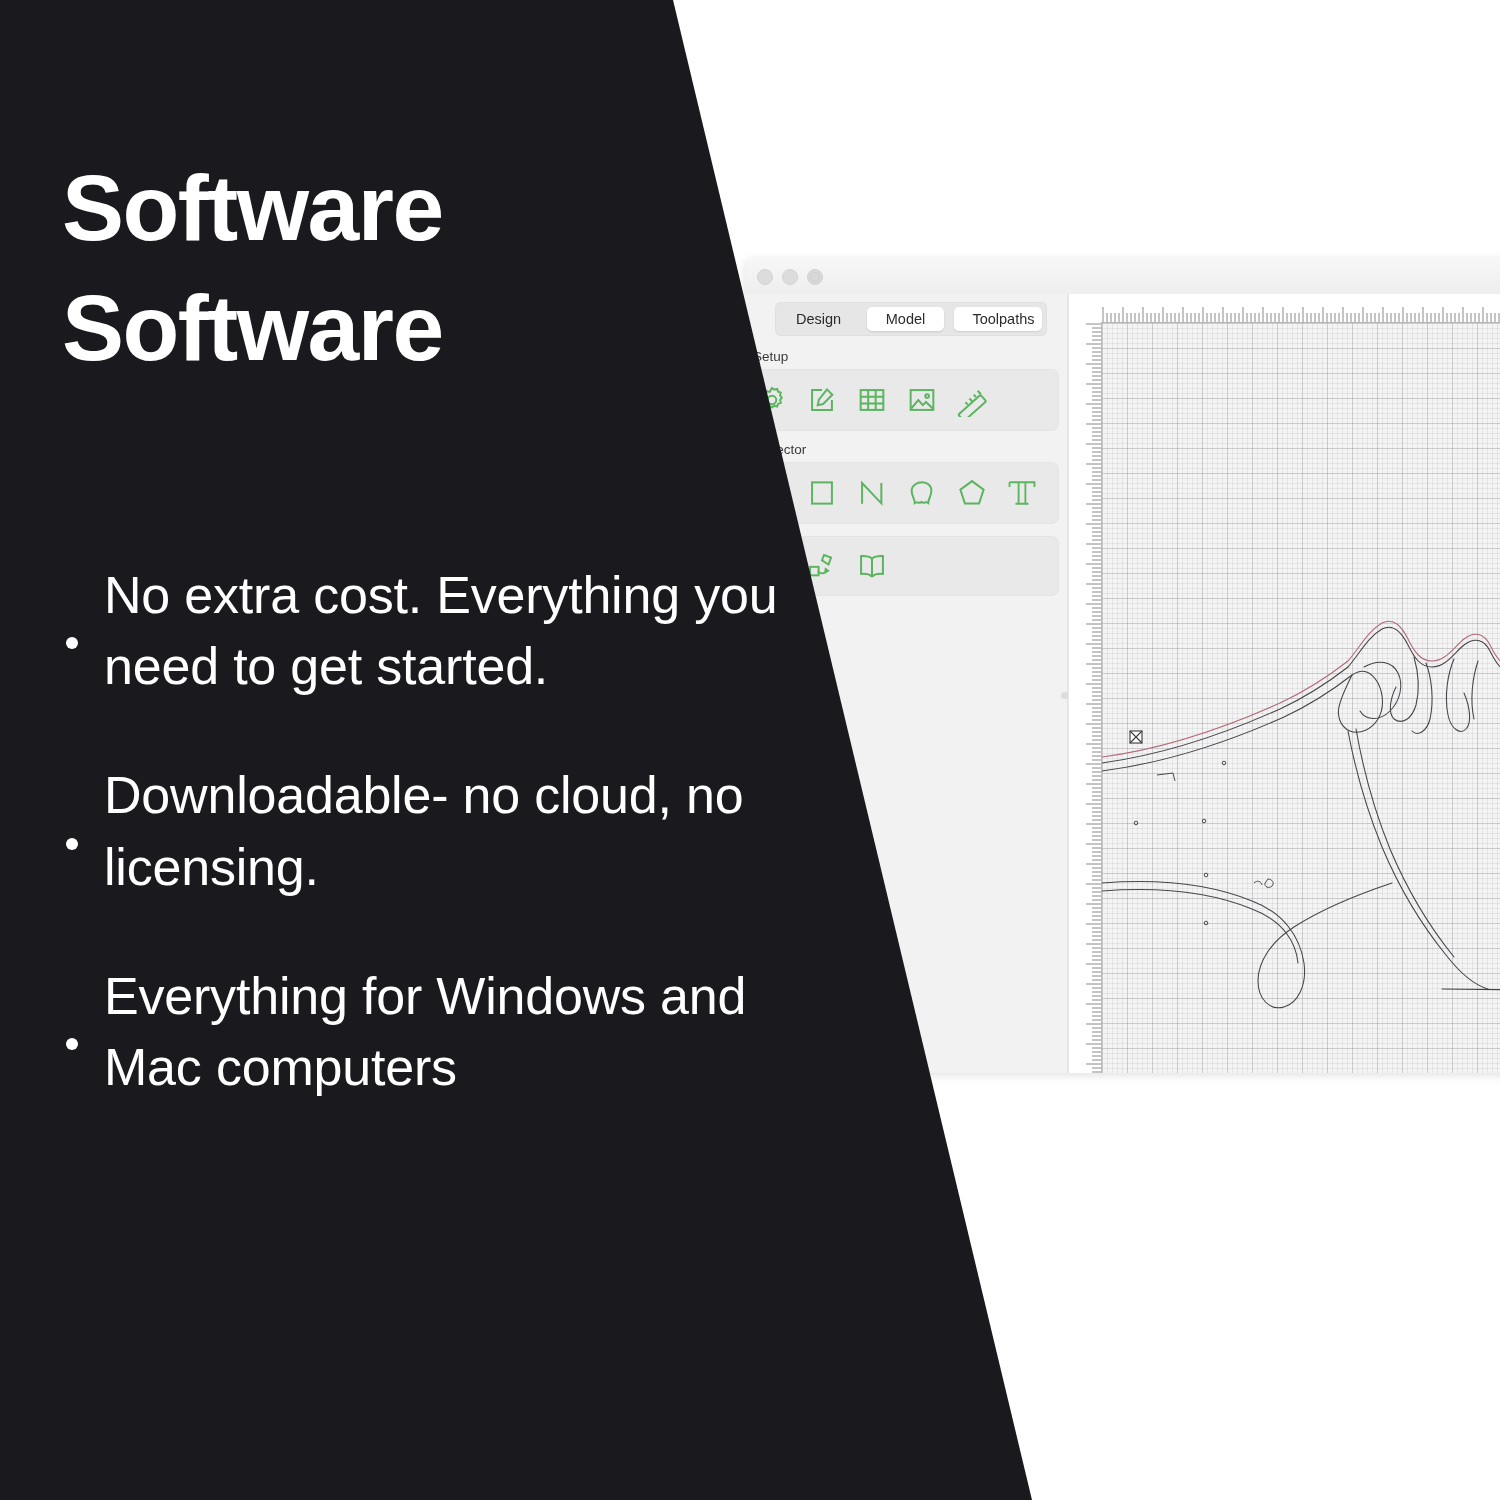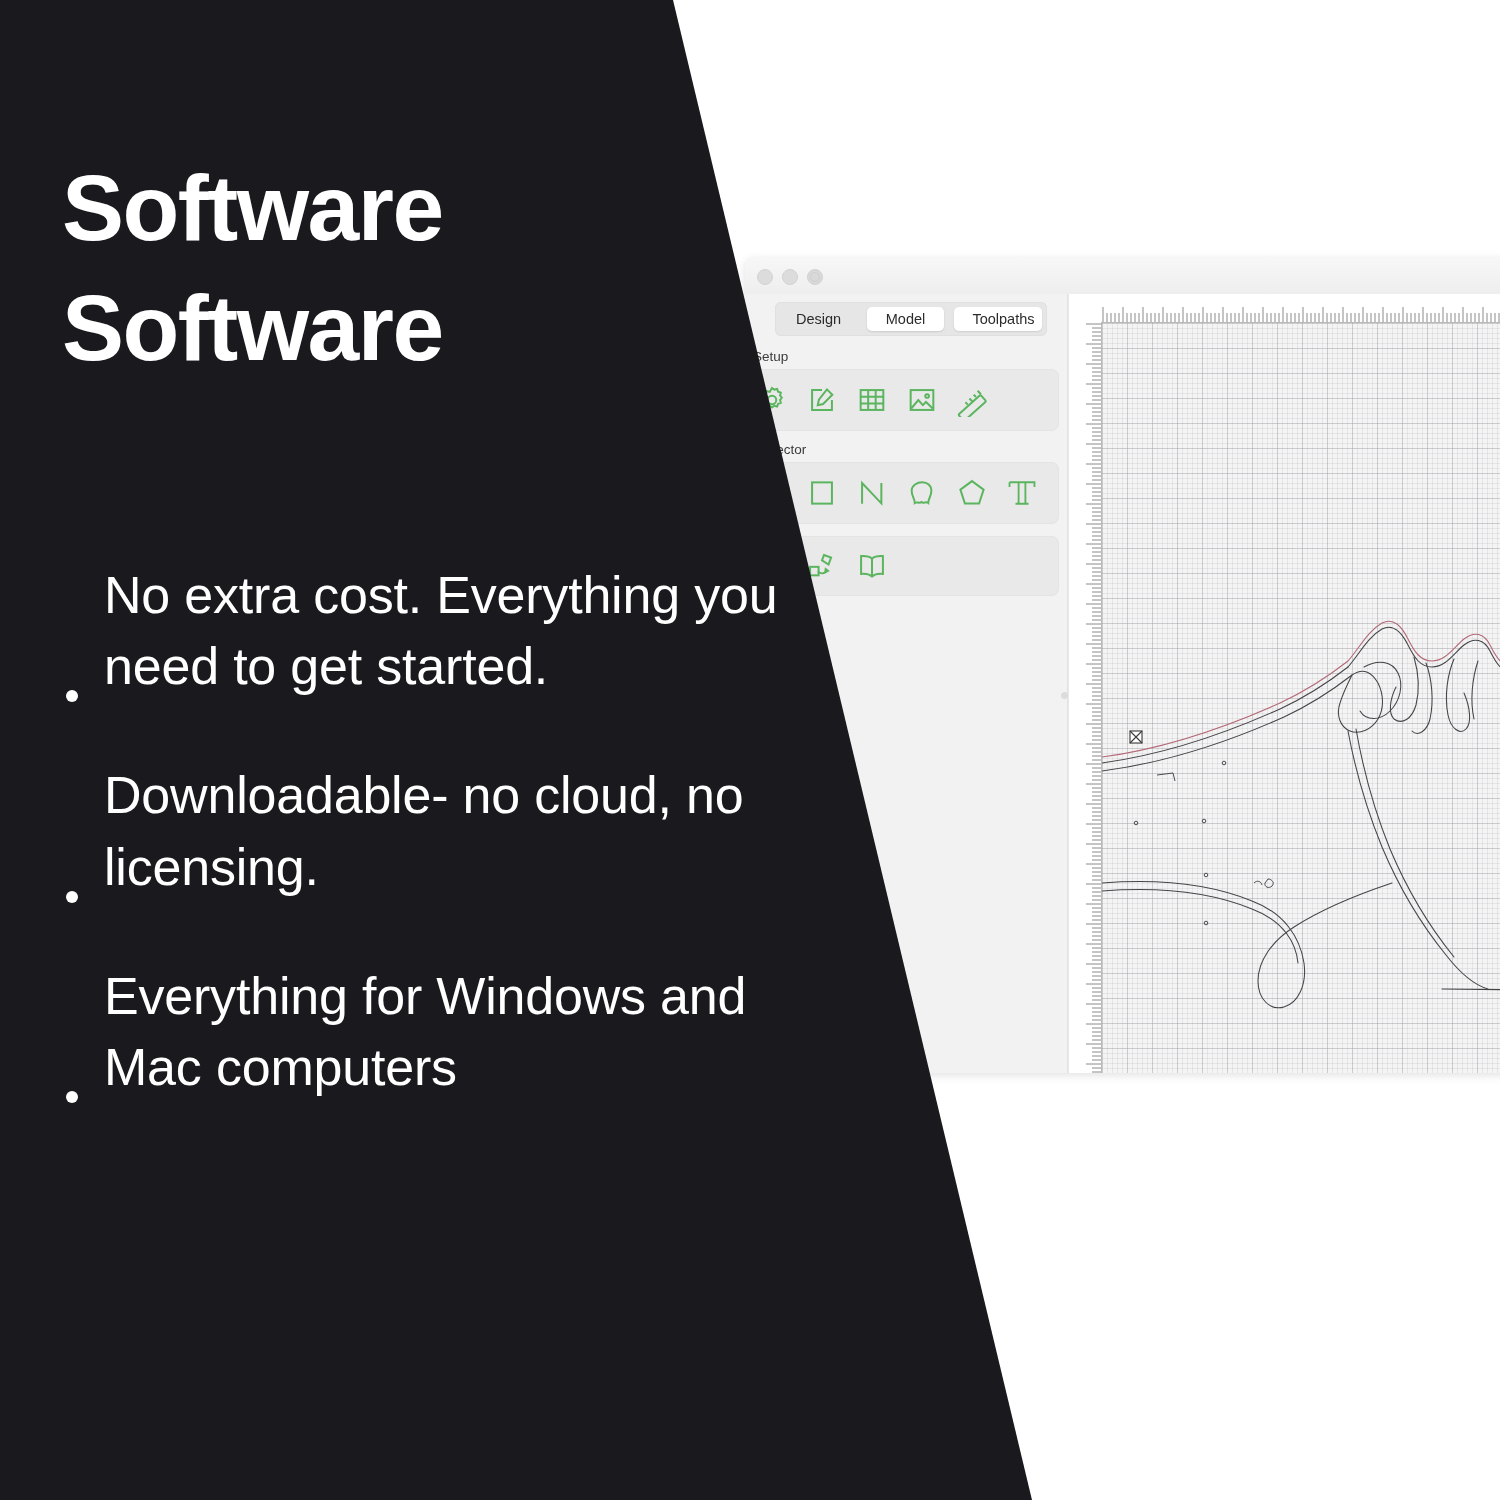--- a/index.html
+++ b/index.html
@@ -103,21 +103,21 @@
     clip-path:polygon(0 0, 673px 0, 1032px 1500px, 0 1500px);
     z-index:5;
   }
   .headline{
     position:absolute;left:62px;top:160px;width:560px;
     color:#ffffff;font-weight:bold;font-size:93px;line-height:1.05;
     letter-spacing:-1.5px;
   }
   .headline .l2{display:block;margin-top:22px;}
   .bullets{position:absolute;left:56px;top:560px;width:730px;color:#fff;}
-  .bullet{display:flex;align-items:flex-end;margin-bottom:58px;}
+  .bullet{display:flex;align-items:center;margin-bottom:58px;}
   .bullet-dot{
     width:12px;height:12px;border-radius:50%;background:#ffffff;
     margin:24px 26px 0 10px;flex:0 0 auto;
   }
   .bullet-text{font-size:52px;line-height:1.37;font-weight:400;letter-spacing:-.2px;}
 </style>
 </head>
 <body>
 
 <div id="stage">

